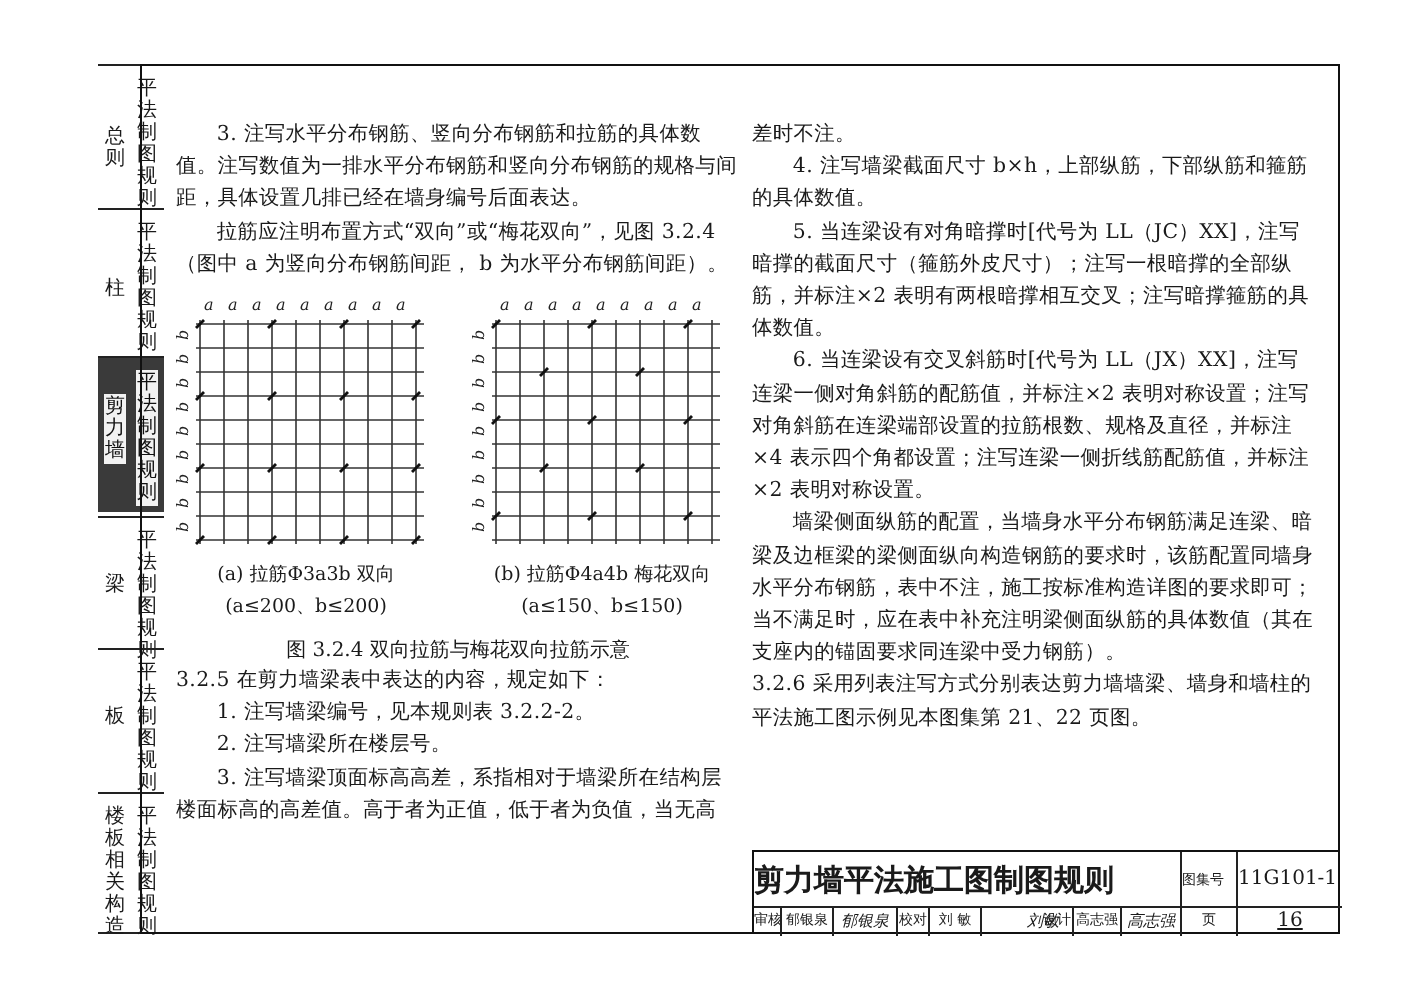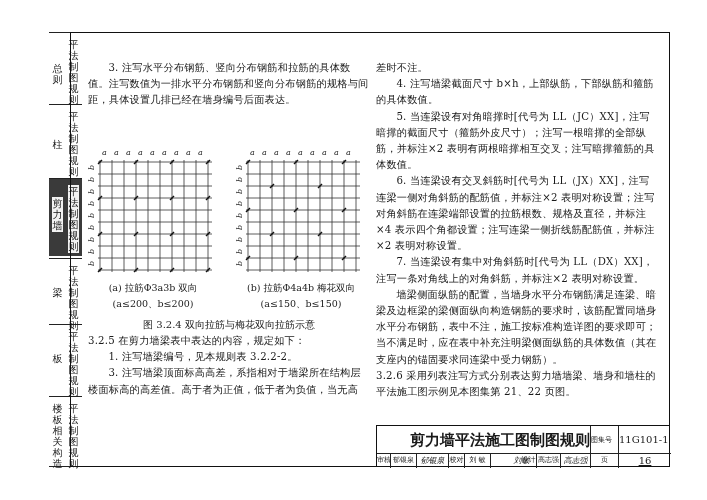--- a/index.html
+++ b/index.html
@@ -20,21 +20,21 @@
   .noind { margin: 0; }
   .figs { position: absolute; left: 88px; top: 148px; width: 282px; height: 172px; }
   .grid-block { position: absolute; top: 0; width: 130px; }
   .grid-block svg { display: block; }
   .caption { font-size: 9.5px; line-height: 16px; text-align: center; }
   .figtitle { position: absolute; left: 88px; top: 318px; width: 282px; text-align: center; font-size: 10px; }
   .titleblock { position: absolute; left: 376px; top: 425px; width: 294px; height: 42px;
                 border-top: 1.2px solid #111; border-left: 1.2px solid #111; box-sizing: border-box; }
   .tb-main { position: absolute; left: 0; top: 0; width: 214px; height: 28px; border-right: 1px solid #222;
              border-bottom: 1px solid #222; font-family: "DejaVu Sans", "Liberation Sans", sans-serif;
-             font-size: 15px; font-weight: bold; text-align: right; line-height: 28px; box-sizing: border-box; }
+             font-size: 15px; font-weight: bold; text-align: left; line-height: 28px; box-sizing: border-box; }
   .tb-label { position: absolute; left: 214px; top: 0; width: 28px; height: 28px; border-right: 1px solid #222;
               border-bottom: 1px solid #222; font-size: 7px; line-height: 28px; box-sizing: border-box; }
   .tb-val { position: absolute; left: 242px; top: 0; width: 52px; height: 28px; border-bottom: 1px solid #222;
             font-size: 10px; text-align: left; line-height: 28px; box-sizing: border-box; }
   .tb-row2 { position: absolute; left: 0; top: 28px; height: 14px; width: 294px; font-size: 7px; line-height: 13px; }
   .tb-cell { position: absolute; top: 0; height: 14px; border-right: 1px solid #222; box-sizing: border-box; text-align: center; overflow: hidden; white-space: nowrap; }
   .sig { font-family: "DejaVu Serif", serif; font-style: italic; font-size: 8px; }
 </style>
 </head>
 <body>
@@ -63,20 +63,21 @@
   <div class="tab" style="top:364px;height:71px;border-bottom:1px solid #222;">
     <div class="col sub">平法制图规则</div>
     <div class="col main">楼板相关构造</div>
   </div>
 </div>
 
 <div class="frame"></div>
 
 <div class="text" style="left:88px;top:60px;width:282px;">
   <p class="para">3. 注写水平分布钢筋、竖向分布钢筋和拉筋的具体数值。注写数值为一排水平分布钢筋和竖向分布钢筋的规格与间距，具体设置几排已经在墙身编号后面表达。</p>
+  <p class="para">拉筋应注明布置方式“双向”或“梅花双向”，见图 3.2.4（图中 a 为竖向分布钢筋间距， b 为水平分布钢筋间距）。</p>
 </div>
 
 <div class="figs">
   <div class="grid-block" style="left:0;">
     <svg width="132" height="132" viewBox="0 0 132 132">
       <g font-family="DejaVu Serif, serif" font-style="italic" font-size="8" fill="#222">
         <text x="14" y="7">a</text>
           <text x="26" y="7">a</text>
           <text x="38" y="7">a</text>
           <text x="50" y="7">a</text>
@@ -205,29 +206,29 @@
     </svg>
     <div class="caption">(b) 拉筋Φ4a4b 梅花双向</div>
     <div class="caption">(a≤150、b≤150)</div>
   </div>
 </div>
 <div class="figtitle">图 3.2.4  双向拉筋与梅花双向拉筋示意</div>
 
 <div class="text" style="left:88px;top:333px;width:282px;">
   <p class="noind">3.2.5  在剪力墙梁表中表达的内容，规定如下：</p>
   <p class="para">1. 注写墙梁编号，见本规则表 3.2.2-2。</p>
+  <p class="para">2. 注写墙梁所在楼层号。</p>
   <p class="para">3. 注写墙梁顶面标高高差，系指相对于墙梁所在结构层楼面标高的高差值。高于者为正值，低于者为负值，当无高</p>
 </div>
 
 <div class="text" style="left:376px;top:60px;width:282px;">
   <p class="noind">差时不注。</p>
   <p class="para">4. 注写墙梁截面尺寸 b×h，上部纵筋，下部纵筋和箍筋的具体数值。</p>
   <p class="para">5. 当连梁设有对角暗撑时[代号为 LL（JC）XX]，注写暗撑的截面尺寸（箍筋外皮尺寸）；注写一根暗撑的全部纵筋，并标注×2 表明有两根暗撑相互交叉；注写暗撑箍筋的具体数值。</p>
   <p class="para">6. 当连梁设有交叉斜筋时[代号为 LL（JX）XX]，注写连梁一侧对角斜筋的配筋值，并标注×2 表明对称设置；注写对角斜筋在连梁端部设置的拉筋根数、规格及直径，并标注×4 表示四个角都设置；注写连梁一侧折线筋配筋值，并标注×2 表明对称设置。</p>
-  <p class="para">7. 当连梁设有集中对角斜筋时[代号为 LL（DX）XX]，注写一条对角线上的对角斜筋，并标注×2 表明对称设置。</p>
   <p class="para">墙梁侧面纵筋的配置，当墙身水平分布钢筋满足连梁、暗梁及边框梁的梁侧面纵向构造钢筋的要求时，该筋配置同墙身水平分布钢筋，表中不注，施工按标准构造详图的要求即可；当不满足时，应在表中补充注明梁侧面纵筋的具体数值（其在支座内的锚固要求同连梁中受力钢筋）。</p>
   <p class="noind">3.2.6 采用列表注写方式分别表达剪力墙墙梁、墙身和墙柱的平法施工图示例见本图集第 21、22 页图。</p>
 </div>
 
 <div class="titleblock">
   <div class="tb-main">剪力墙平法施工图制图规则</div>
   <div class="tb-label">图集号</div>
   <div class="tb-val">11G101-1</div>
   <div class="tb-row2">
     <div class="tb-cell" style="left:0;width:14px;">审核</div>

